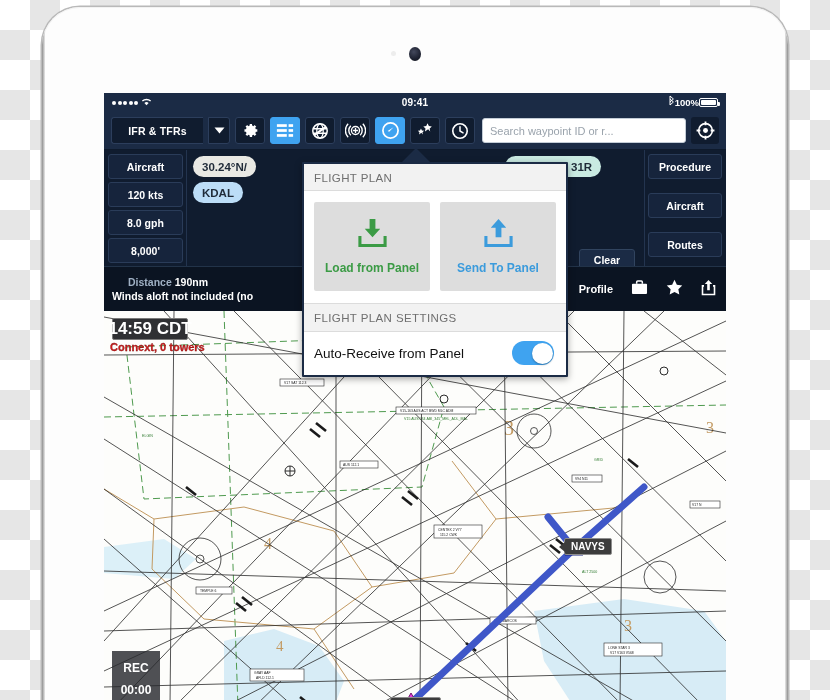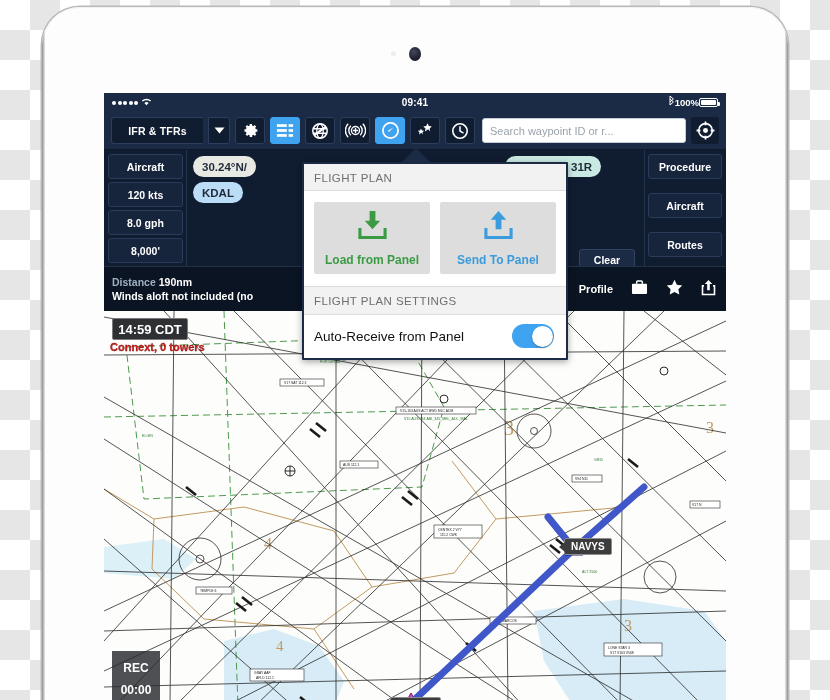--- a/index.html
+++ b/index.html
@@ -148,21 +148,21 @@
   }
 
   
   #diststrip {
     position:absolute; left:0; bottom:0; right:0; height:45px;
     background:#0b1422; border-top:1px solid #223349;
     display:flex; align-items:center; justify-content:space-between;
     padding:0 10px 0 8px;
   }
   #dist-text { color:#fff; font-size:10.5px; font-weight:bold; line-height:14px; }
-  #dist-text .lbl { color:#9fb0c4; }
+  #dist-text .lbl { color:#9fb0c4;margin-left:16px; }
   #strip-right { display:flex; align-items:center; gap:18px; color:#fff; }
   #strip-right .sr-label { font-size:11px; font-weight:bold; }
 
   
   #popup {
     position:absolute; left:198px; top:69px;
     width:266px;
     background:#ffffff;
     border:2px solid #1b2b45;
     border-radius:1px;
@@ -178,21 +178,21 @@
     z-index:41;
   }
   .pop-head {
     background:#f2f2f2; color:#6f6f6f;
     font-size:11.5px; letter-spacing:.4px;
     padding:8px 10px 6px 10px;
     border-bottom:1px solid #dcdcdc;
   }
   .pop-body { display:flex; gap:10px; padding:11px 10px 12px 10px; background:#fff; }
   .pop-action {
-    flex:1; height:72px; background:#dddddd; border-radius:2px;
+    flex:1; height:89px; background:#dddddd; border-radius:2px;
     display:flex; flex-direction:column; align-items:center; justify-content:center; gap:9px;
   }
   .pop-action .lbl { font-size:12px; font-weight:bold; }
   .pa-load .lbl { color:#3b9b45; }
   .pa-send .lbl { color:#3b9bdc; }
   .pop-sub {
     background:#f2f2f2; color:#6f6f6f;
     font-size:11.5px; letter-spacing:.4px;
     padding:8px 10px 7px 10px;
     border-top:1px solid #dcdcdc; border-bottom:1px solid #dcdcdc;
@@ -218,21 +218,21 @@
 
   .map-badge {
     position:absolute; display:flex; align-items:center;
     background:#3c3c3c; color:#fff; border:1px solid #8e8e8e;
     font-size:10px; font-weight:bold; padding:2px 6px;
     border-radius:2px; white-space:nowrap;
   }
   #time-badge {
     left:8px; top:7px; width:76px; height:22px;
     justify-content:center; background:#2f3033; border:1px solid #7a7a7a;
-    font-size:13px;
+    font-size:17px;
   }
   #connext {
     position:absolute; left:6px; top:30px;
     color:#cf1d1d; font-size:11px; font-weight:bold;
     -webkit-text-stroke:.3px #7a0e0e;
   }
   #rec-box {
     position:absolute; left:8px; bottom:0; width:48px; height:56px;
     background:rgba(40,42,46,.82);
     color:#fff; font-size:12px; font-weight:bold;

